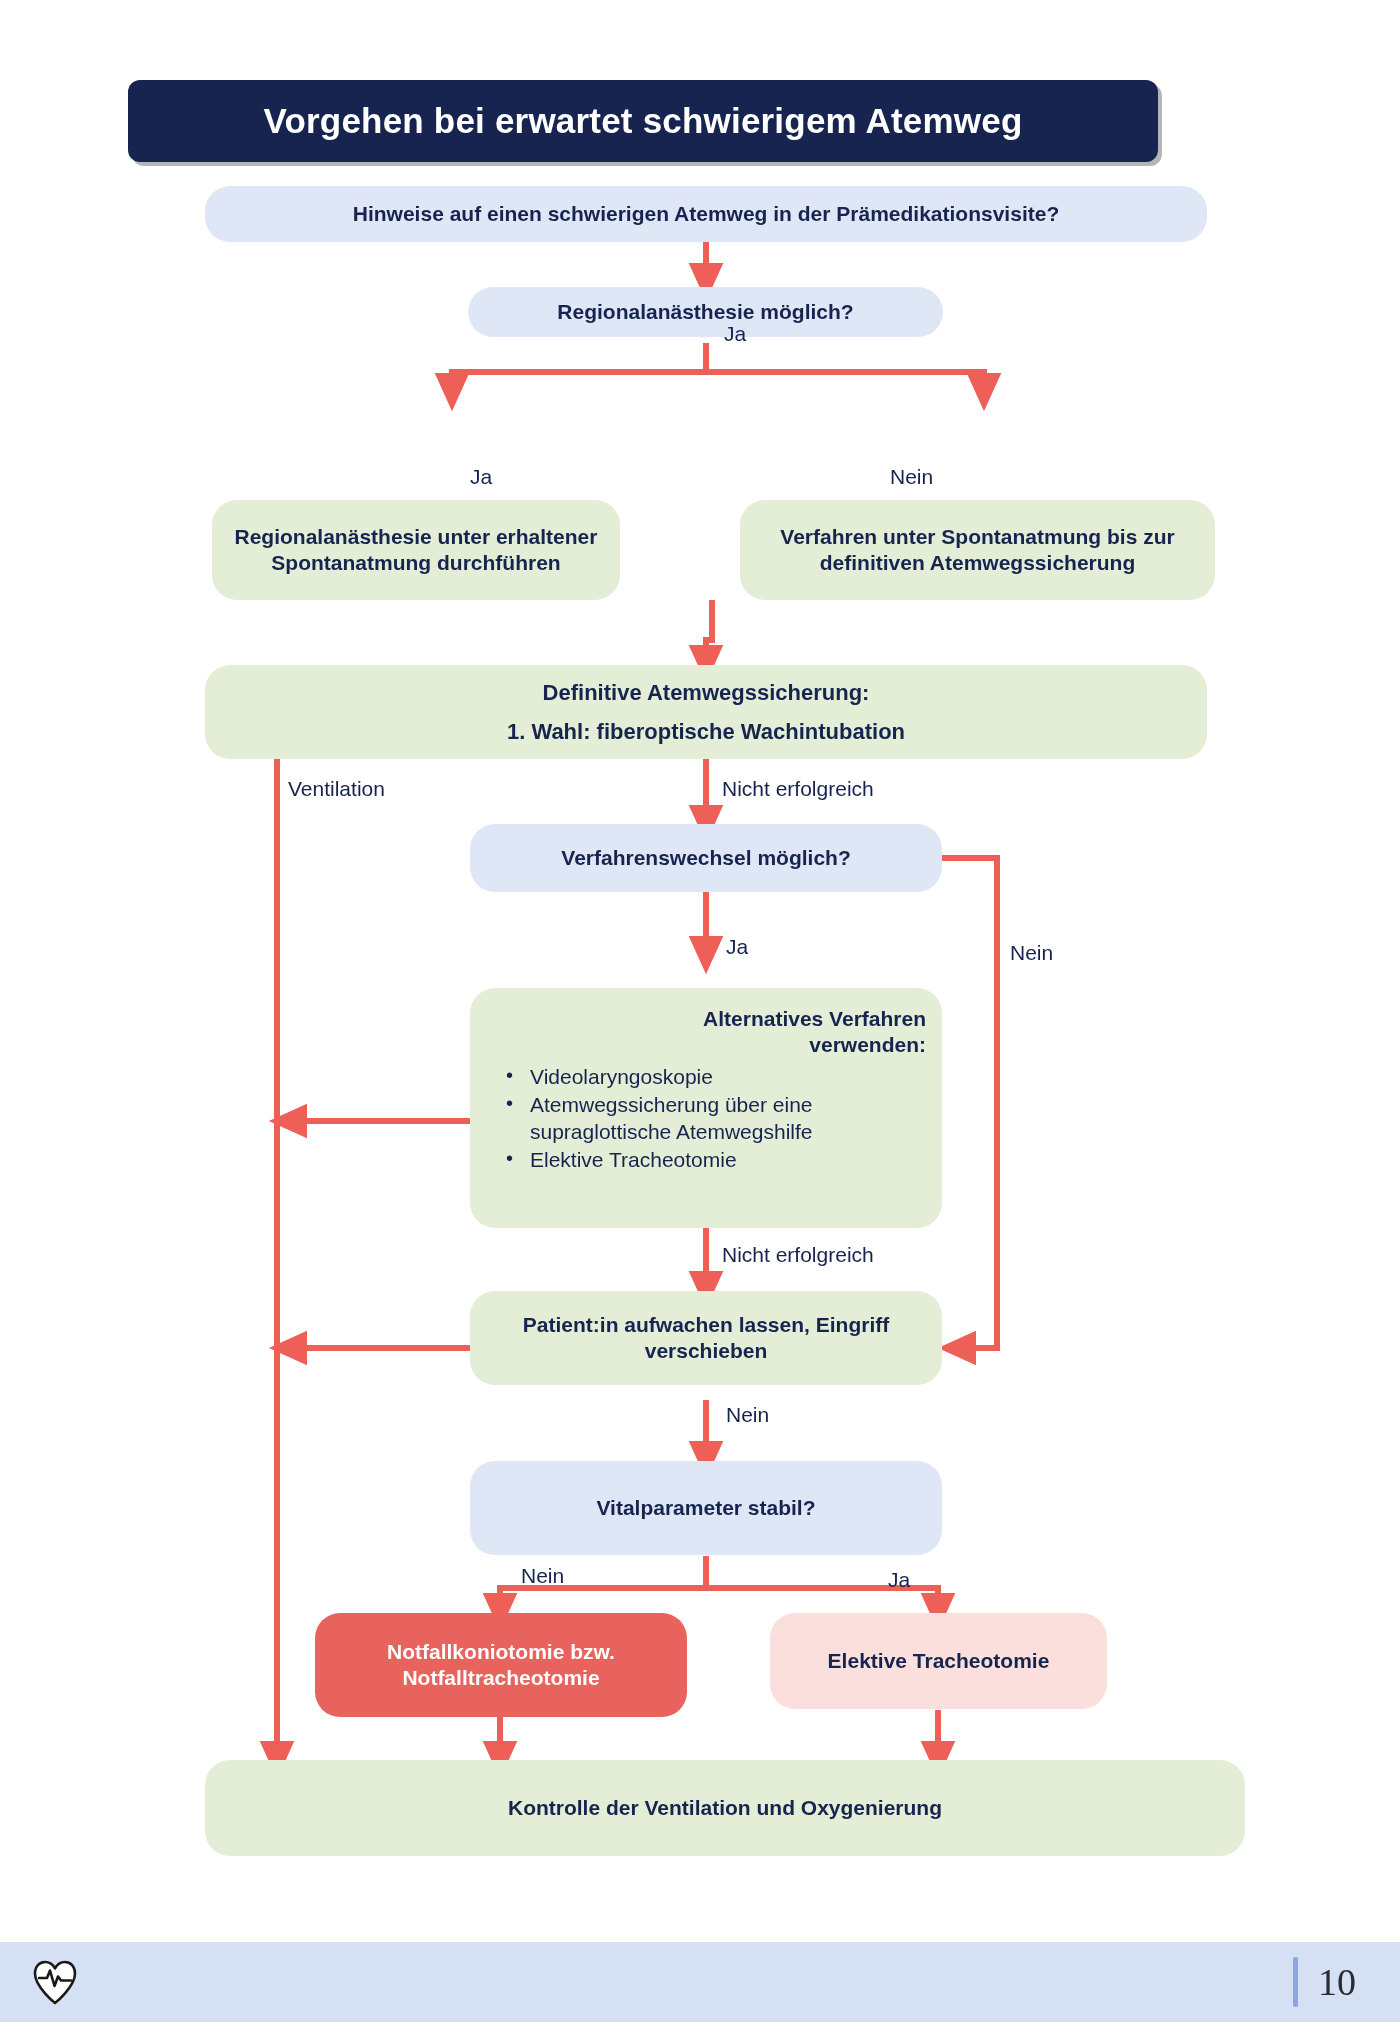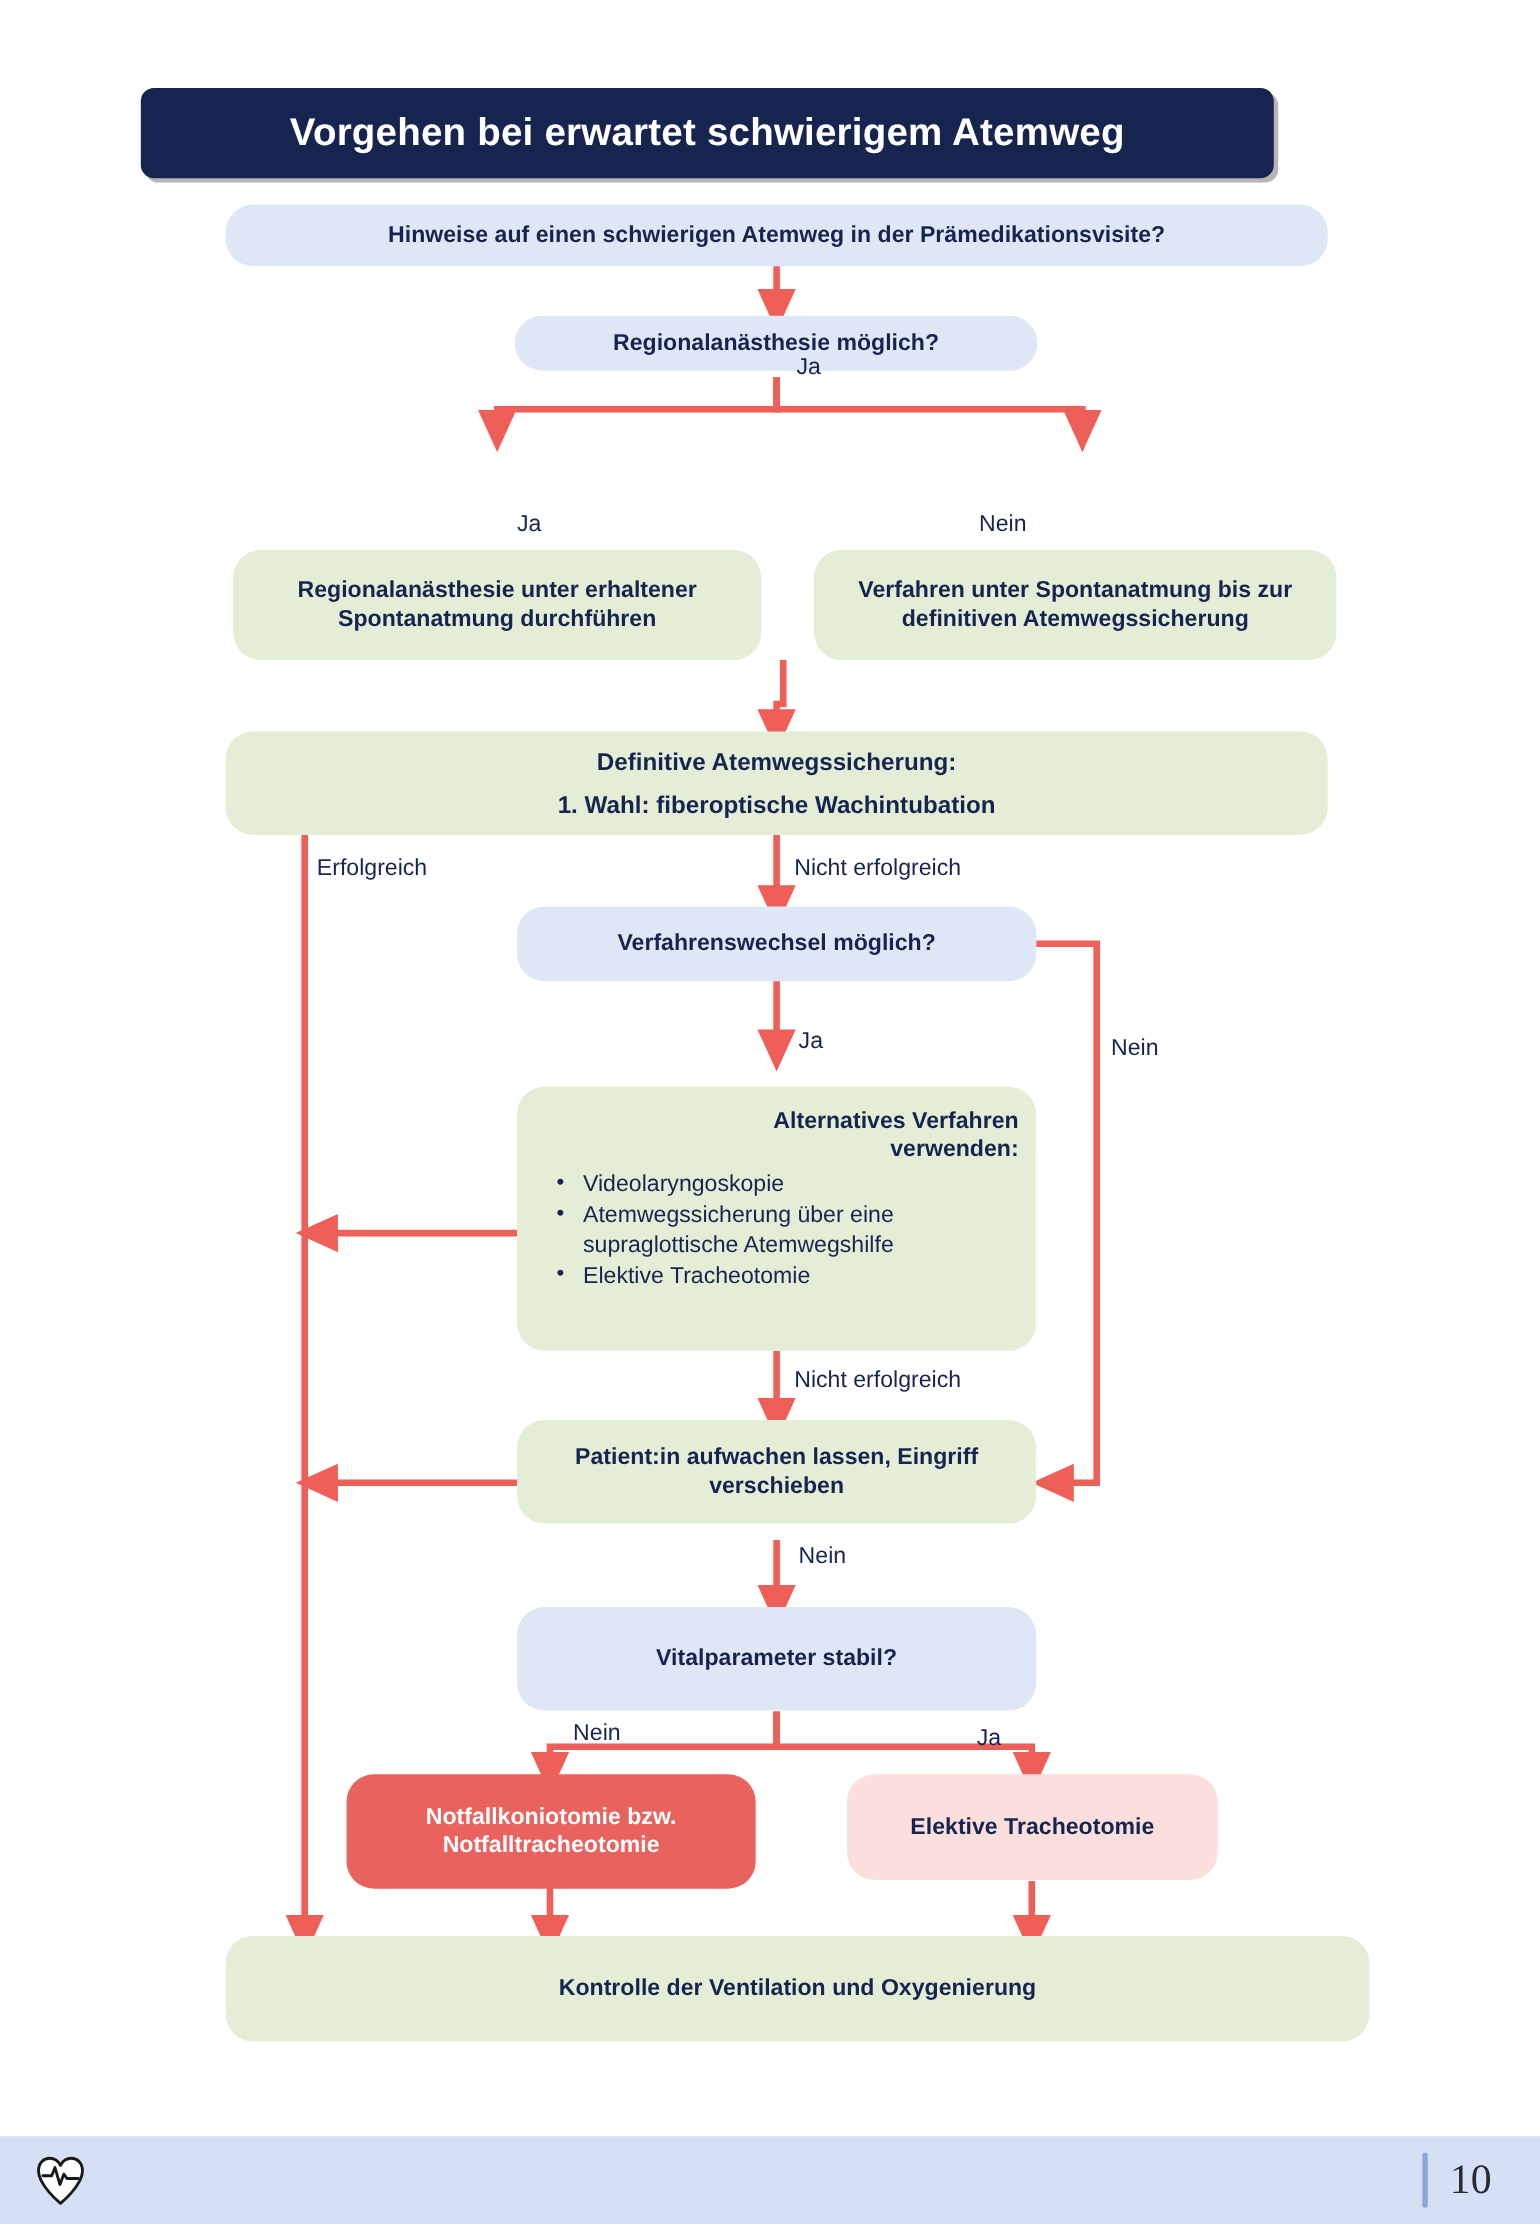--- a/index.html
+++ b/index.html
@@ -179,21 +179,21 @@
   </svg>
 
   <div class="node node-blue" style="left:205px; top:186px; width:1002px; height:56px;">
     <span class="label">Hinweise auf einen schwierigen Atemweg in der Prämedikationsvisite?</span>
   </div>
 
   <div class="node node-blue" style="left:468px; top:287px; width:475px; height:50px;">
     <span class="label">Regionalanästhesie möglich?</span>
   </div>
 
-  <div class="node node-green" style="left:212px; top:500px; width:480px; height:100px;">
+  <div class="node node-green" style="left:212px; top:500px; width:408px; height:100px;">
     <span class="label">Regionalanästhesie unter erhaltener Spontanatmung durchführen</span>
   </div>
 
   <div class="node node-green" style="left:740px; top:500px; width:475px; height:100px;">
     <span class="label">Verfahren unter Spontanatmung bis zur definitiven Atemwegssicherung</span>
   </div>
 
   <div class="node node-green" style="left:205px; top:665px; width:1002px; height:94px;gap:12px;">
     <span class="label-lg">Definitive Atemwegssicherung:</span>
     <span class="label-lg">1. Wahl: fiberoptische Wachintubation</span>
@@ -232,21 +232,21 @@
   <div class="node node-green" style="left:205px; top:1760px; width:1040px; height:96px;">
     <span class="label">Kontrolle der Ventilation und Oxygenierung</span>
   </div>
 
   <span class="edge-label" style="left:724px; top:322px;">Ja</span>
 
   <span class="edge-label" style="left:470px; top:465px;">Ja</span>
 
   <span class="edge-label" style="left:890px; top:465px;">Nein</span>
 
-  <span class="edge-label" style="left:288px; top:777px;">Erfolgreich</span>
+  <span class="edge-label" style="left:288px; top:777px;">Ventilation</span>
 
   <span class="edge-label" style="left:722px; top:777px;">Nicht erfolgreich</span>
 
   <span class="edge-label" style="left:726px; top:935px;">Ja</span>
 
   <span class="edge-label" style="left:1010px; top:941px;">Nein</span>
 
   <span class="edge-label" style="left:722px; top:1243px;">Nicht erfolgreich</span>
 
   <span class="edge-label" style="left:726px; top:1403px;">Nein</span>

